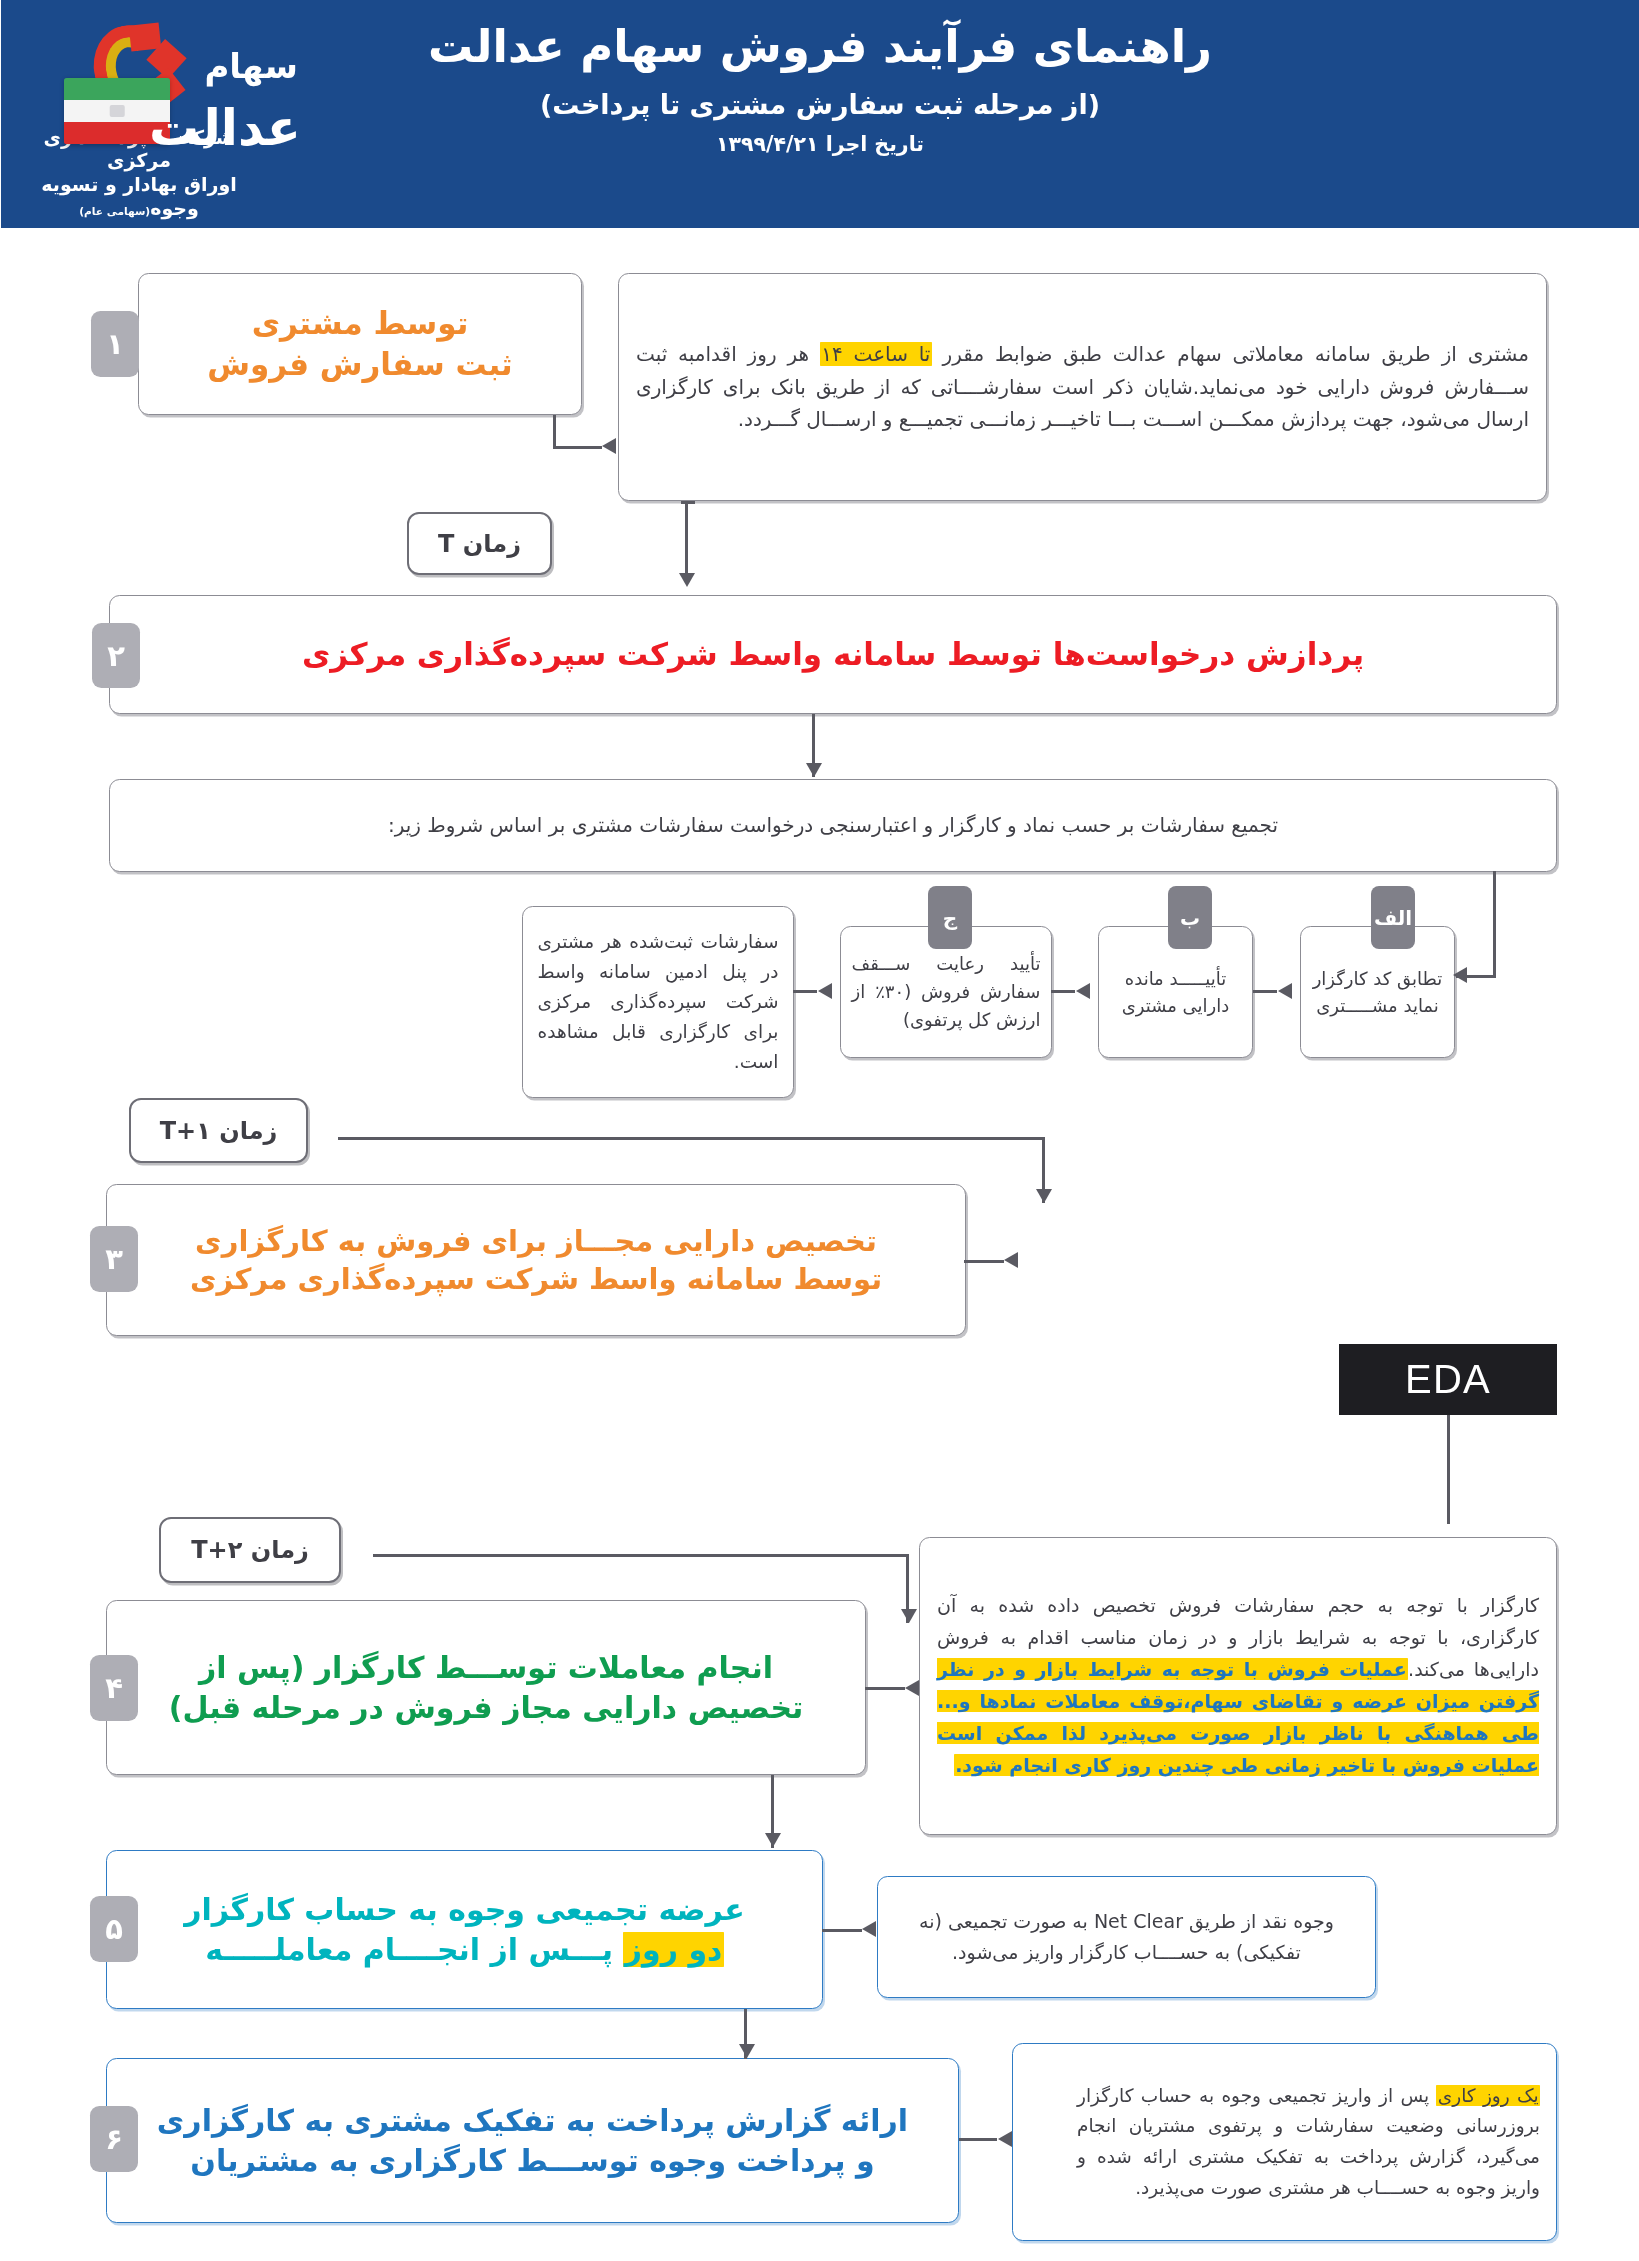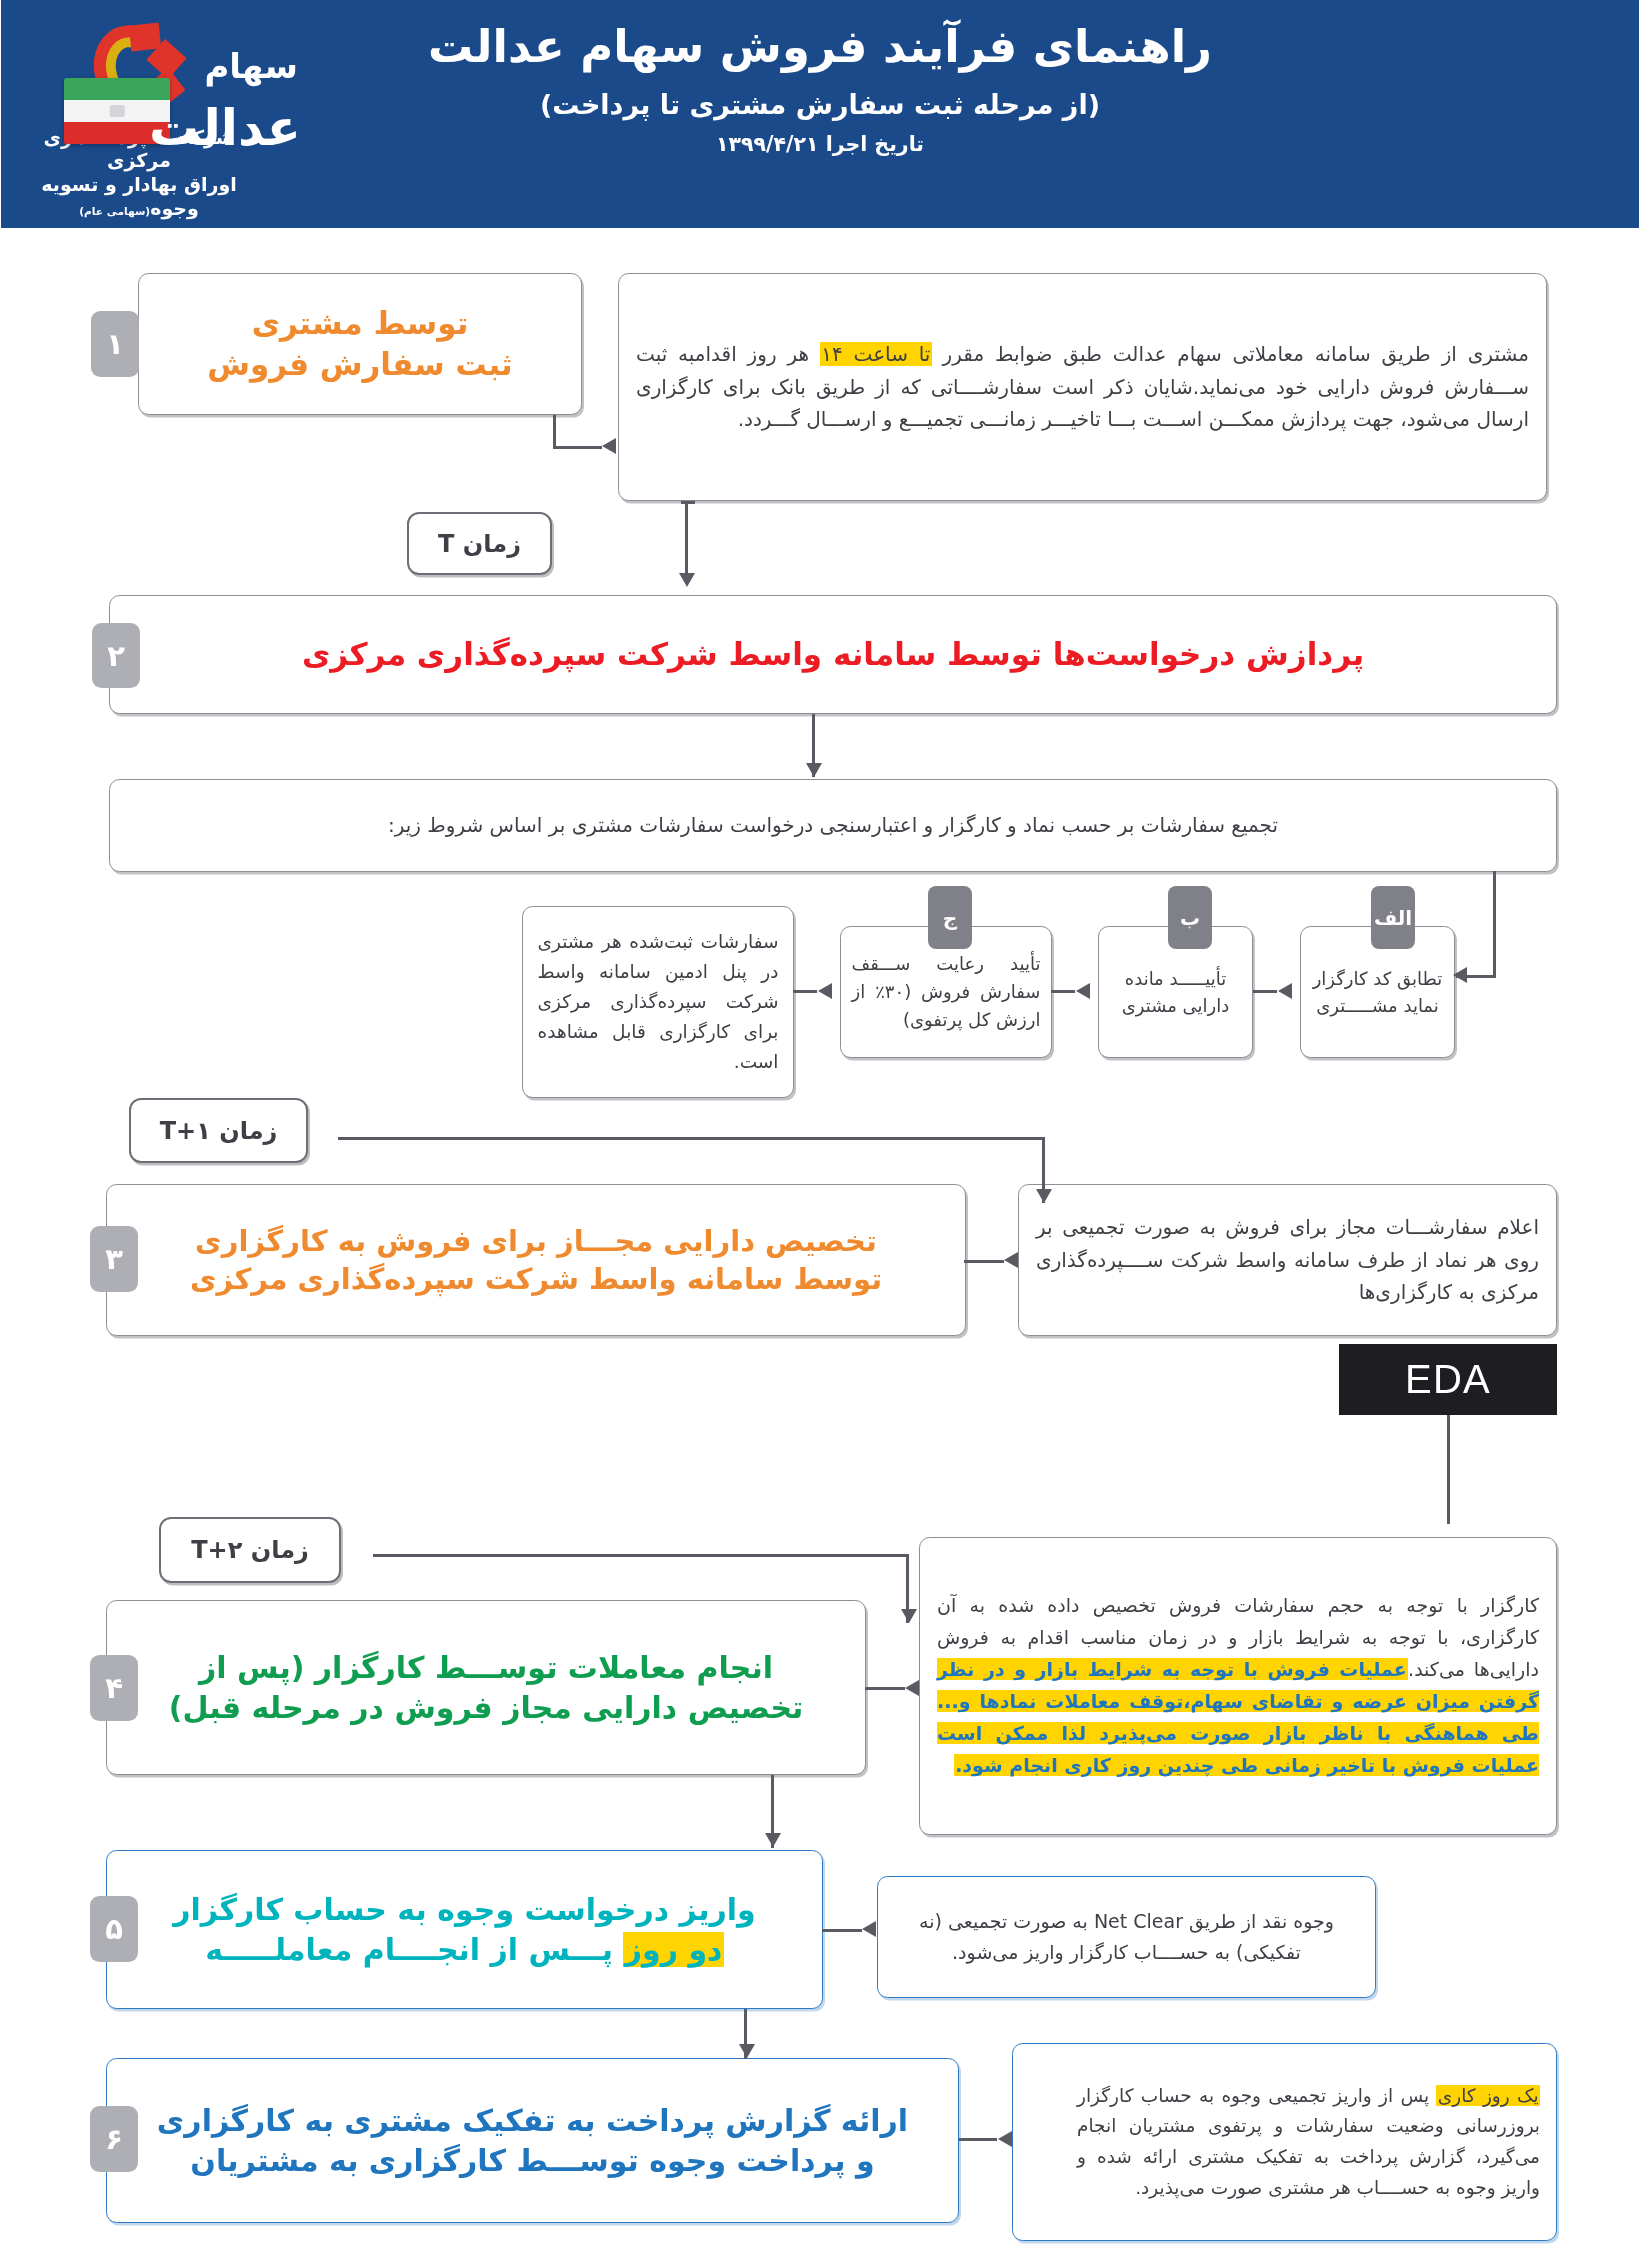--- a/index.html
+++ b/index.html
@@ -254,25 +254,20 @@
     <div class="inner">
       <div class="step-txt orange" style="font-size:29px;">تخصیص دارایی مجـــاز برای فروش به کارگزاری</div>
       <div class="step-txt orange" style="font-size:29px;">توسط سامانه واسط شرکت سپرده‌گذاری مرکزی</div>
     </div>
   </div>
   <div class="badge" style="right:1502px; top:1226px; width:48px; height:66px;">۳</div>
 
   <div class="arw left" style="right:622px; top:1252px;"></div>
   <div class="ln h" style="right:636px; top:1260px; width:40px;"></div>
 
-  <div class="box" style="right:83px; top:1184px; width:539px; height:152px;">
-    <div class="inner" style="padding:8px 17px;">
-      <div class="desc">اعلام سفارشـــات مجاز برای فروش به صورت تجمیعی بر روی هر نماد از طرف سامانه واسط شرکت ســــپرده‌گذاری مرکزی به کارگزاری‌ها</div>
-    </div>
-  </div>
 
   <div class="eda" style="right:83px; top:1344px; width:218px; height:71px;">EDA</div>
 
   <div class="ln v" style="right:190px; top:1415px; height:109px;"></div>
   <div class="capv" style="right:190px; top:1415px;"></div>
 
 
   <div class="chip" style="right:1299px; top:1517px; width:182px; height:66px;">زمان T+۲</div>
 
   <div class="ln h" style="right:731px; top:1554px; width:536px;"></div>
@@ -294,21 +289,21 @@
     <div class="inner" style="padding:9.3px 17px;">
       <div class="desc" style="font-size:19px; line-height:1.68;"><span>کارگزار با توجه به حجم سفارشات فروش تخصیص داده شده به آن کارگزاری، با توجه به شرایط بازار و در زمان مناسب اقدام به فروش دارایی‌ها می‌کند.</span><mark style="color:#1F76BF; font-weight:bold;">عملیات فروش با توجه به شرایط بازار و در نظر گرفتن میزان عرضه و تقاضای سهام،توقف معاملات نمادها و... طی هماهنگی با ناظر بازار صورت می‌پذیرد لذا ممکن است عملیات فروش با تاخیر زمانی طی چندین روز کاری انجام شود.</mark></div>
     </div>
   </div>
 
   <div class="ln v" style="right:866px; top:1775px; height:73px;"></div>
   <div class="arw down" style="right:859px; top:1833px;"></div>
 
   <div class="box blue" style="right:817px; top:1850px; width:717px; height:159px;">
     <div class="inner">
-      <div class="step-txt teal" style="font-size:30px;">واریز درخواست وجوه به حساب کارگزار</div>
+      <div class="step-txt teal" style="font-size:30px;">عرضه تجمیعی وجوه به حساب کارگزار</div>
       <div class="step-txt teal" style="font-size:30px;"><mark>دو روز</mark><span> پـــس از انجــــام معاملـــــه</span></div>
     </div>
   </div>
   <div class="badge" style="right:1502px; top:1896px; width:48px; height:66px;">۵</div>
 
   <div class="arw left" style="right:764px; top:1921px;"></div>
   <div class="ln h" style="right:778px; top:1929px; width:40px;"></div>
 
   <div class="box blue" style="right:264px; top:1876px; width:499px; height:122px;">
     <div class="inner" style="padding:8px 16px;">

